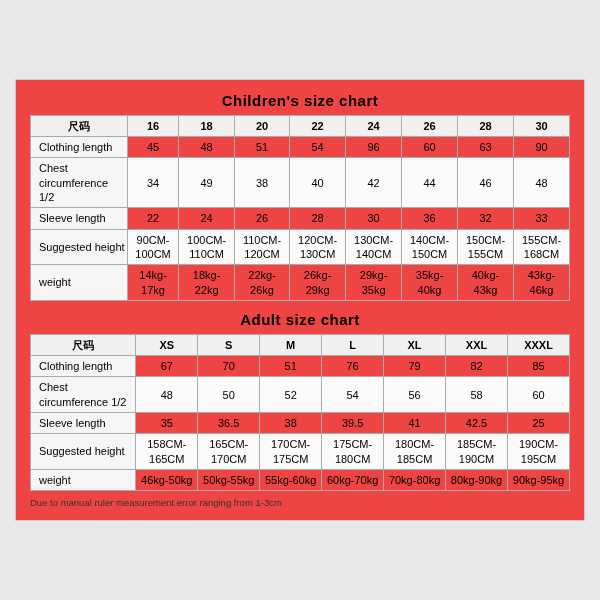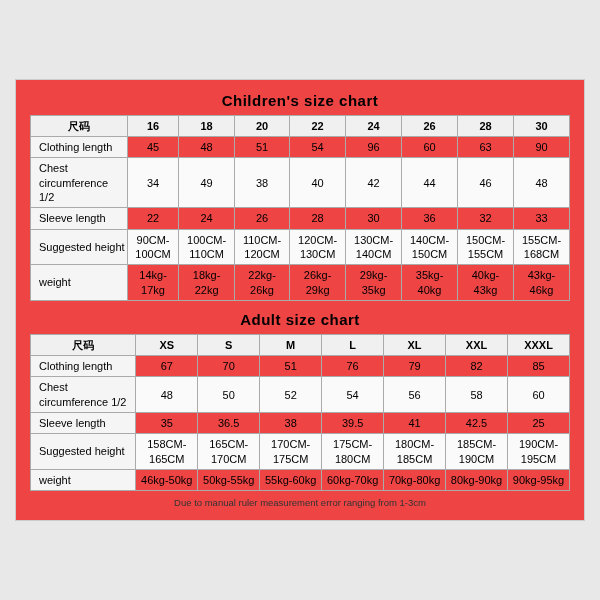--- a/index.html
+++ b/index.html
@@ -46,21 +46,21 @@
     table tbody tr td:first-child {
       font-weight: normal;
       background: #f5f5f5;
       text-align: left;
       padding-left: 8px;
     }
     .spacer {
       height: 10px;
     }
     .note {
-      text-align: center;
+      text-align: left;
       font-size: 9.5px;
       margin-top: 6px;
       color: #333;
     }
   </style>
 </head>
 <body>
 
 <div class="chart-wrapper">
 

